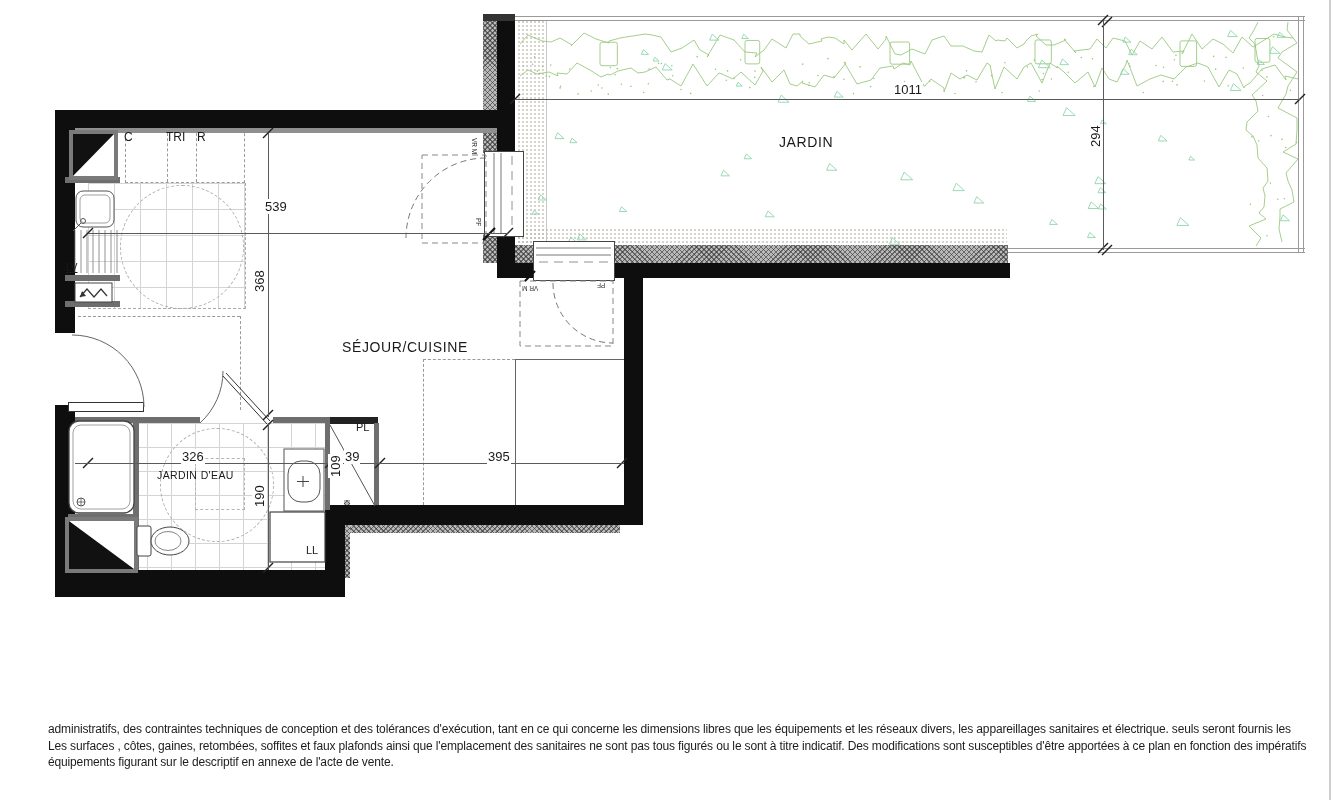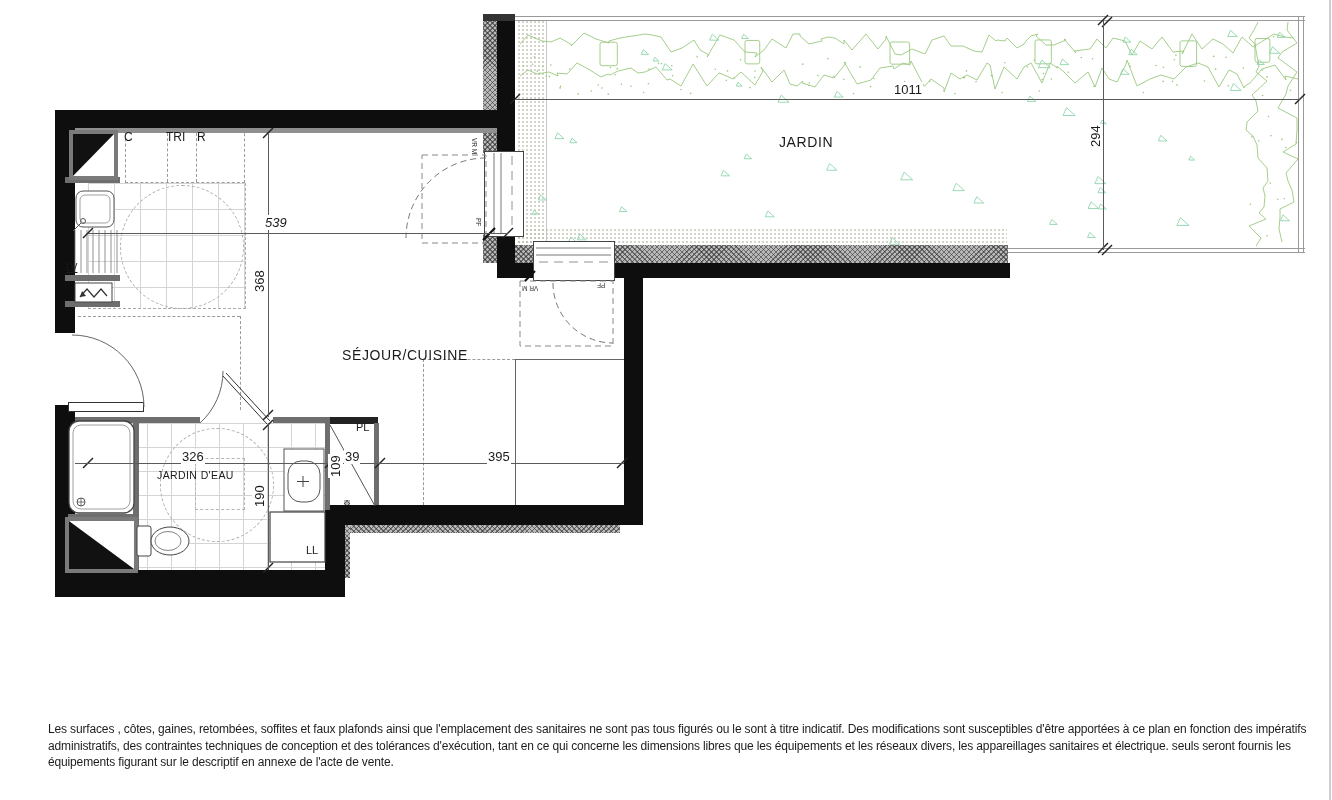--- a/index.html
+++ b/index.html
@@ -366,45 +366,45 @@
   </svg>
 
   <div class="dimline" style="left:88px;top:233px;width:420px;height:1px;"></div>
   <div class="dimline" style="left:268px;top:133px;width:1px;height:284px;"></div>
   <div class="dimline" style="left:268px;top:423px;width:1px;height:147px;"></div>
   <div class="dimline" style="left:75px;top:463px;width:549px;height:1px;"></div>
   <div class="dimline" style="left:515px;top:99px;width:785px;height:1px;"></div>
   <div class="dimline" style="left:1103px;top:20px;width:1px;height:230px;"></div>
 
   <div class="lbl room" style="left:779px;top:134px;">JARDIN</div>
-  <div class="lbl room" style="left:342px;top:339px;margin-top:8px;">SÉJOUR/CUISINE</div>
+  <div class="lbl room" style="left:342px;top:339px;">SÉJOUR/CUISINE</div>
   <div class="lbl" style="left:157px;top:469px;font-size:10.5px;letter-spacing:.4px;">JARDIN D'EAU</div>
 
   <div class="lbl" style="left:124px;top:130px;">C</div>
   <div class="lbl" style="left:166px;top:130px;">TRI</div>
   <div class="lbl" style="left:197px;top:130px;">R</div>
   <div class="lbl" style="left:66px;top:262px;font-size:10px;text-decoration:underline;">LV</div>
   <div class="lbl" style="left:306px;top:544px;font-size:11px;">LL</div>
   <div class="lbl" style="left:356px;top:421px;font-size:11px;">PL</div>
 
   <div class="lbl tiny rot-cw" style="left:482px;top:218px;">PF</div>
   <div class="lbl tiny rot-cw" style="left:478px;top:138px;">VR M</div>
   <div class="lbl tiny rot-180" style="left:597px;top:282px;">PF</div>
   <div class="lbl tiny rot-180" style="left:522px;top:285px;">VR M</div>
 
   <div class="lbl big" style="left:893px;top:82px;">1011</div>
   <div class="lbl big rot-ccw" style="left:1088px;top:148px;">294</div>
-  <div class="lbl big" style="left:264px;top:215px;font-style:italic;">539</div>
+  <div class="lbl big" style="left:264px;top:199px;">539</div>
   <div class="lbl big rot-ccw" style="left:252px;top:293px;">368</div>
   <div class="lbl big" style="left:181px;top:449px;">326</div>
   <div class="lbl big rot-ccw" style="left:252px;top:508px;">190</div>
   <div class="lbl big rot-ccw" style="left:328px;top:478px;">109</div>
   <div class="lbl big" style="left:344px;top:449px;">39</div>
   <div class="lbl big" style="left:487px;top:449px;">395</div>
 
   <div id="disclaimer">
+    <div>administratifs, des contraintes techniques de conception et des tolérances d'exécution, tant en ce qui concerne les dimensions libres que les équipements et les réseaux divers, les appareillages sanitaires et électrique. seuls seront fournis les</div>
     <div>Les surfaces , côtes, gaines, retombées, soffites et faux plafonds ainsi que l'emplacement des sanitaires ne sont pas tous figurés ou le sont à titre indicatif. Des modifications sont susceptibles d'être apportées à ce plan en fonction des impératifs</div>
-    <div>administratifs, des contraintes techniques de conception et des tolérances d'exécution, tant en ce qui concerne les dimensions libres que les équipements et les réseaux divers, les appareillages sanitaires et électrique. seuls seront fournis les</div>
     <div>équipements figurant sur le descriptif en annexe de l'acte de vente.</div>
   </div>
 
   <div class="scanedge" style="left:1329px;top:0;width:2px;height:800px;"></div>
 </div>
 
 </body></html>

